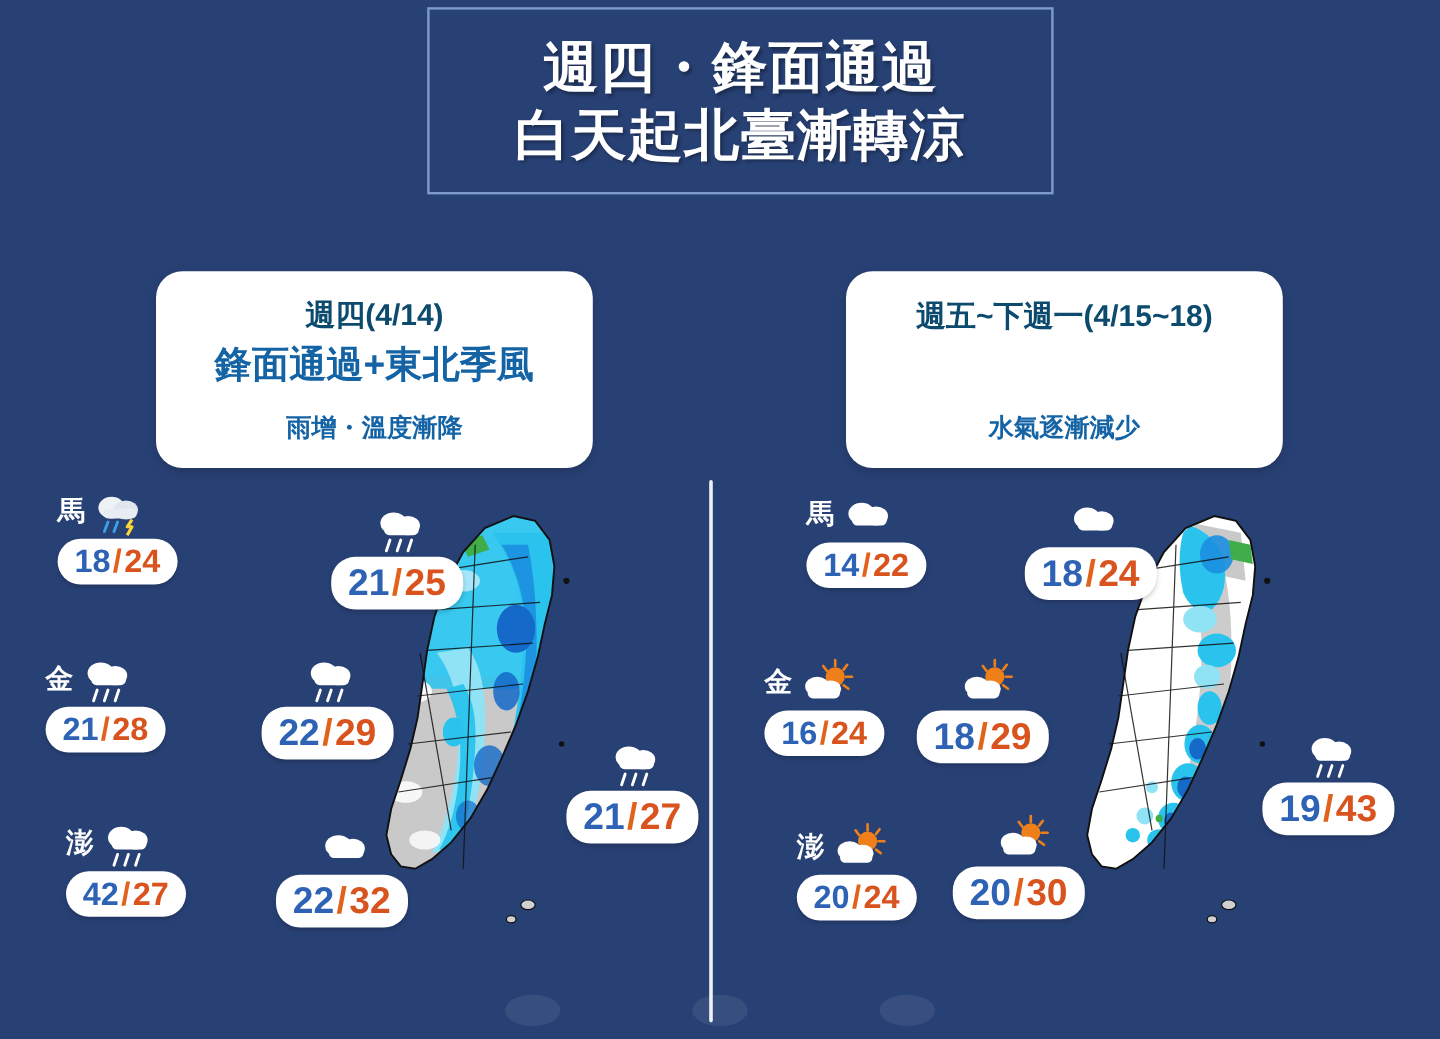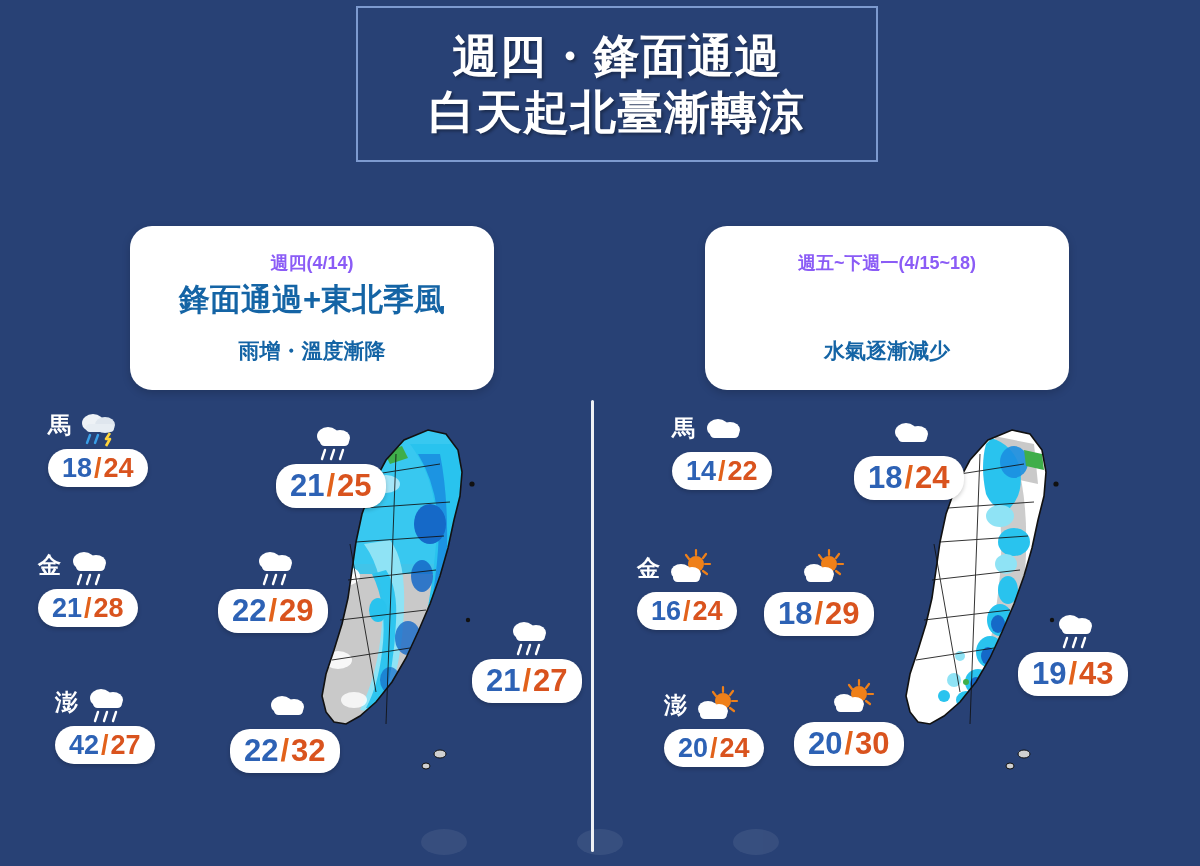--- a/index.html
+++ b/index.html
@@ -46,21 +46,21 @@
   
   .card{
     position:absolute;top:0;
     background:#ffffff;border-radius:22px;
     display:flex;flex-direction:column;align-items:center;justify-content:center;
     box-shadow:0 3px 8px rgba(0,0,0,.18);
   }
   .card.left-card{left:130px;width:364px;height:164px;}
   .card.right-card{left:96px;width:364px;height:164px;gap:34px;}
   .card-date{
-    color:#8b5cf6;font-size:18px;font-weight:bold;margin-bottom:8px;white-space:nowrap;
+    color:#0c4a6e;font-size:25px;font-weight:bold;margin-bottom:8px;white-space:nowrap;
   }
   .card-main{
     color:#1464a5;font-size:31px;font-weight:bold;line-height:1.1;white-space:nowrap;text-align:center;
   }
   .card-sub{
     color:#1464a5;font-size:21px;font-weight:bold;margin-top:20px;white-space:nowrap;
   }
 
   
   .temp-item{position:absolute;}
@@ -474,21 +474,21 @@
           </svg>
         </span>
       </div>
       <div class="pill big">
         <span class="t-low">18</span>
         <span class="t-sep">/</span>
         <span class="t-high">29</span>
       </div>
     </div>
 
-    <div class="temp-item" style="left:409px;top:378px;">
+    <div class="temp-item" style="left:443px;top:378px;">
       <div class="temp-head" style="justify-content:center;">
         <span class="isl-label"></span>
         <span class="wicon">
           <svg viewBox="0 0 46 42">
             <ellipse cx="17" cy="16" rx="11" ry="9" fill="#ffffff"></ellipse>
             <ellipse cx="29" cy="18" rx="10" ry="8" fill="#ffffff"></ellipse>
             <rect x="9" y="17" width="29" height="9" rx="4.5" fill="#ffffff"></rect>
             <g stroke="#ffffff" stroke-width="2.4" stroke-linecap="round">
               <path d="M14 30 L11 39"></path>
                 <path d="M23 30 L20 39"></path>

